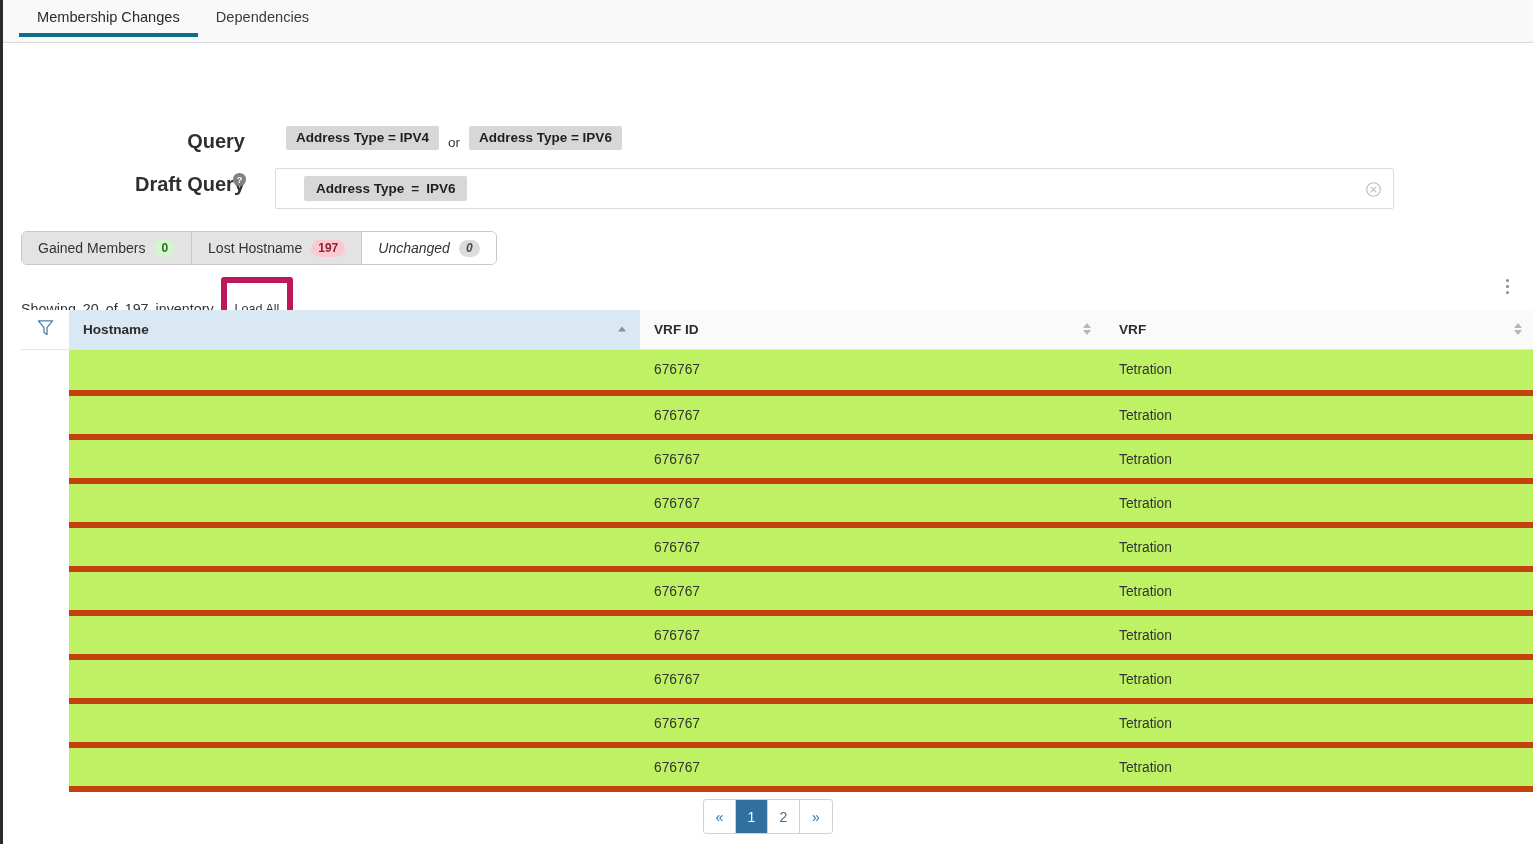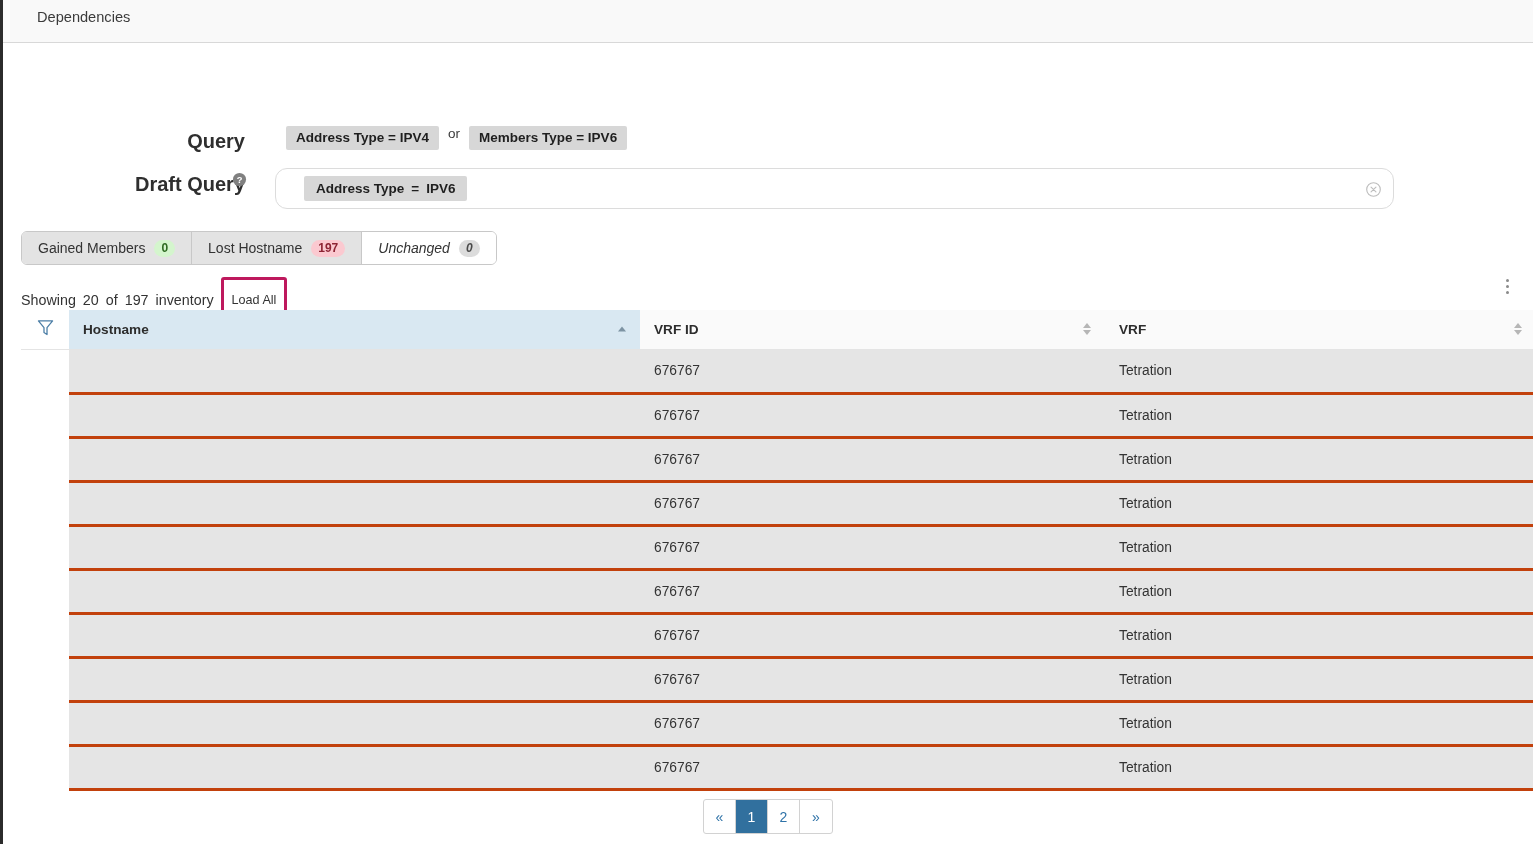--- a/index.html
+++ b/index.html
@@ -101,36 +101,36 @@
     font-weight: bold;
     border-radius: 2px;
     padding: 5px 10px;
     line-height: 14px;
     white-space: nowrap;
   }
   .q-tokens {
     position: absolute;
     left: 283px; top: 126px;
     display: flex;
-    align-items: flex-start;
+    align-items: flex-end;
     gap: 9px;
   }
   .q-or {
     font-size: 13.5px;
     color: #3a3a3a;
     font-weight: normal;
   }
 
   .draft-box {
     position: absolute;
     left: 272px; top: 168px;
     width: 1119px; height: 41px;
     background: #ffffff;
     border: 1px solid #dcdcdc;
-    border-radius: 12px;
+    border-radius: 2px;
     display: flex;
     align-items: center;
     padding: 0 12px;
   }
   .draft-token {
     background: #d7d7d7;
     color: #1f1f1f;
     font-size: 13.5px;
     font-weight: bold;
     padding: 5px 12px;
@@ -185,26 +185,26 @@
     position: absolute;
     left: 18px; top: 277px;
     font-size: 14.3px;
     color: #333333;
     display: flex;
     align-items: center;
     gap: 7px;
   }
   .showing b { font-weight: normal; text-align: center; }
   .load-all {
-    border: 3px solid #be185d;
+    border: 6px solid #be185d;
     background: #ffffff;
     border-radius: 3px;
     font-size: 12.6px;
     color: #333333;
-    padding: 13px 8px;
+    padding: 19px 8px;
     cursor: pointer;
     font-family: "Liberation Sans", sans-serif;
   }
   .kebab {
     position: absolute;
     right: 18px; top: 276px;
     width: 16px; height: 20px;
     display: flex;
     flex-direction: column;
     align-items: center;
@@ -264,25 +264,25 @@
     width: 0; height: 0;
     border-left: 4.5px solid transparent;
     border-right: 4.5px solid transparent;
   }
   .tri-up { border-bottom: 5px solid #b6b6b6; }
   .tri-dn { border-top: 5px solid #b6b6b6; }
   .sort-ind.asc .tri-up { border-bottom-color: #7d93a3; }
 
   table.grid tbody td {
     height: 44px;
-    background: #e5e5e5;
+    background: #bef264;
     font-size: 13.8px;
     color: #333333;
     padding: 0 14px;
-    border-bottom: 3px solid #c2410c;
+    border-bottom: 6px solid #c2410c;
     white-space: nowrap;
     overflow: hidden;
     text-overflow: ellipsis;
   }
   table.grid tbody td.gutter {
     background: #ffffff;
     border-bottom: none;
     padding: 0;
   }
 
@@ -320,30 +320,33 @@
     color: #ffffff;
   }
 </style>
 </head>
 <body>
 
 <div id="app">
 
 
   <div class="tabstrip">
+    <div class="tab active">
+      <span>Membership Changes</span>
+    </div>
     <div class="tab">
       <span>Dependencies</span>
     </div>
   </div>
 
   <div class="q-label" id="queryLabel">Query</div>
   <div class="q-tokens">
     <span class="token">Address Type = IPV4</span>
     <span class="q-or">or</span>
-    <span class="token">Members Type = IPV6</span>
+    <span class="token">Address Type = IPV6</span>
   </div>
 
   <div class="q-label" id="draftLabel">Draft Query</div>
   <span class="help-ico">
     <svg width="15" height="15" viewBox="0 0 16 16">
       <circle cx="8" cy="8" r="7" fill="#808080"></circle>
       <text x="8" y="11.7" font-size="10" font-weight="bold" fill="#ffffff" text-anchor="middle" font-family="Liberation Sans, sans-serif">?</text>
     </svg>
   </span>
   <div class="draft-box">

